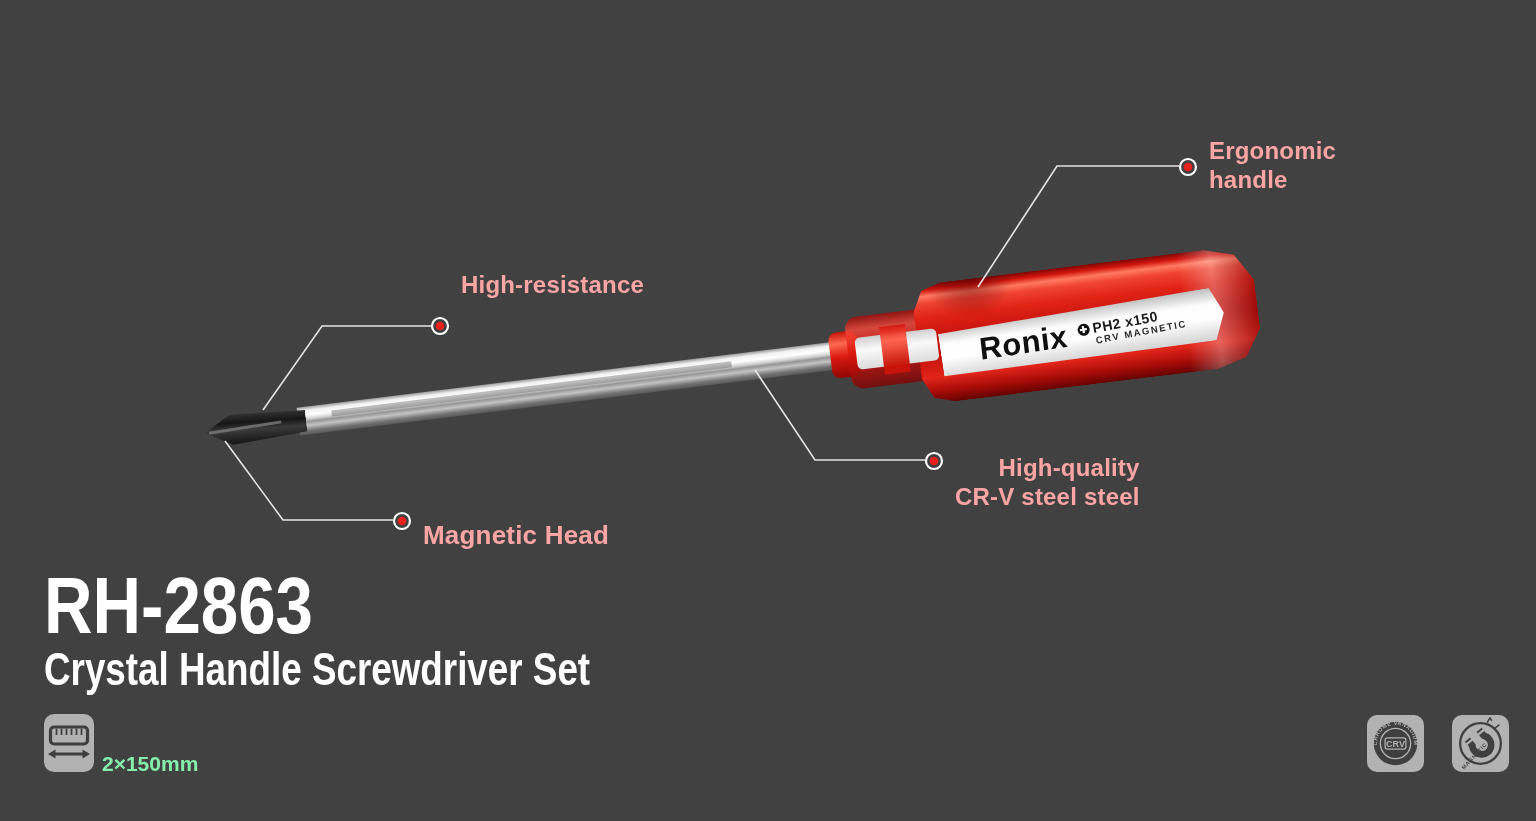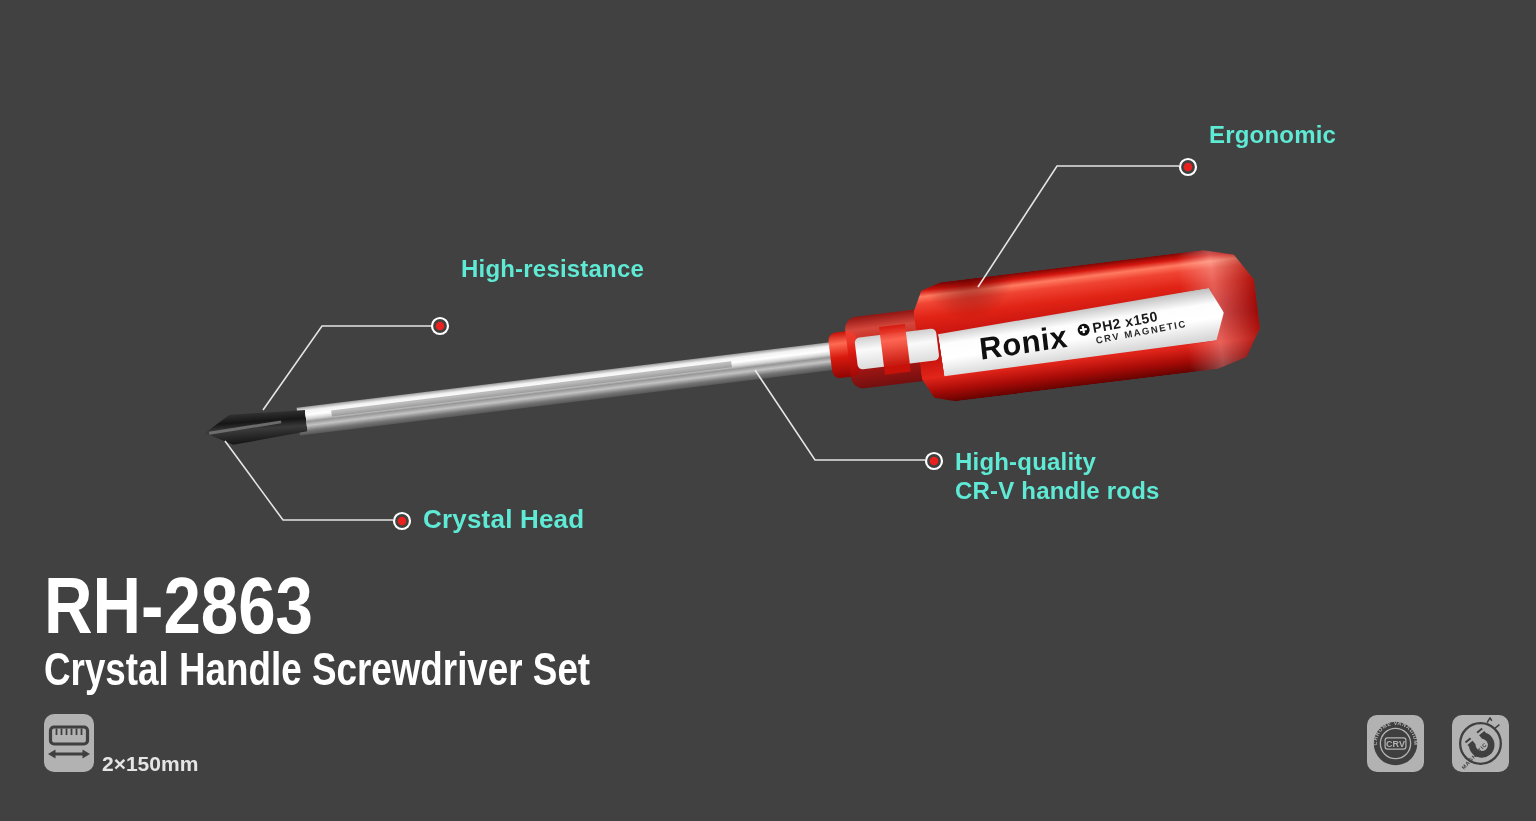--- a/index.html
+++ b/index.html
@@ -5,28 +5,28 @@
   * { box-sizing: border-box; }
   html,body { margin:0; padding:0; }
   body {
     width:1536px; height:821px; position:relative; overflow:hidden;
     background:#414141;
     font-family:"Liberation Sans", sans-serif;
   }
 
   
   .callout-label {
-    position:absolute; color:#5eead4; font-weight:bold;
+    position:absolute; color:#fca5a5; font-weight:bold;
     font-size:24px; line-height:29px; letter-spacing:.2px;
-    z-index:6; white-space:nowrap;
+    z-index:6; white-space:nowrap;margin-top:16px;
   }
   .callout-label span { display:block; }
   #label-ergonomic { left:1209px; top:120px; }
   #label-tip       { left:461px;  top:254px;text-align:center; }
-  #label-rod       { left:955px;  top:447px; }
+  #label-rod       { left:955px;  top:437px;text-align:right; }
   #label-magnetic  { left:423px;  top:505px; font-size:26px; }
 
   
   #callout-svg { position:absolute; left:0; top:0; z-index:5; }
 
   
   #screwdriver {
     position:absolute; left:205px; top:373px; width:1060px; height:120px;
     transform:rotate(-7deg); transform-origin:0 60px; z-index:2;
   }
@@ -109,21 +109,21 @@
     font-size:46px; line-height:1; z-index:6;
     transform:scaleX(.80); transform-origin:0 0;
   }
 
   
   #size-icon {
     position:absolute; left:44px; top:714px; width:50px; height:58px;
     background:#b2b2b2; border-radius:10px; z-index:6;
   }
   #size-text {
-    position:absolute; left:102px; top:752px; color:#e5e5e5;
+    position:absolute; left:102px; top:752px; color:#86efac;
     font-size:21px; font-weight:bold; z-index:6;
   }
 
   
   .badge {
     position:absolute; top:715px; width:57px; height:57px;
     background:#b2b2b2; border-radius:10px; z-index:6;
     display:flex; align-items:center; justify-content:center;
   }
   #badge-crv { left:1367px; }
@@ -179,30 +179,31 @@
       </g>
     <g>
         <circle cx="402" cy="521" r="8" stroke="#ffffff" stroke-width="2.2" fill="none"></circle>
         <circle cx="402" cy="521" r="4.3" fill="#e8201e"></circle>
       </g>
   </g>
 </svg>
 
 <div class="callout-label" id="label-ergonomic">
   <span>Ergonomic</span>
+  <span>handle</span>
 </div>
 <div class="callout-label" id="label-tip">
   <span>High-resistance</span>
 </div>
 <div class="callout-label" id="label-rod">
   <span>High-quality</span>
-  <span>CR-V handle rods</span>
+  <span>CR-V steel steel</span>
 </div>
 <div class="callout-label" id="label-magnetic">
-  <span>Crystal Head</span>
+  <span>Magnetic Head</span>
 </div>
 
 <div id="product-model">RH-2863</div>
 <div id="product-name">Crystal Handle Screwdriver Set</div>
 
 <div id="size-icon">
   <svg width="50" height="58" viewBox="0 0 50 58">
     <rect x="6.5" y="13" width="37" height="17" rx="3.5" fill="none" stroke="#3f3f3f" stroke-width="3.2"></rect>
     <g stroke="#3f3f3f" stroke-width="1.8">
       <line x1="12.5" y1="14.5" x2="12.5" y2="21"></line>

